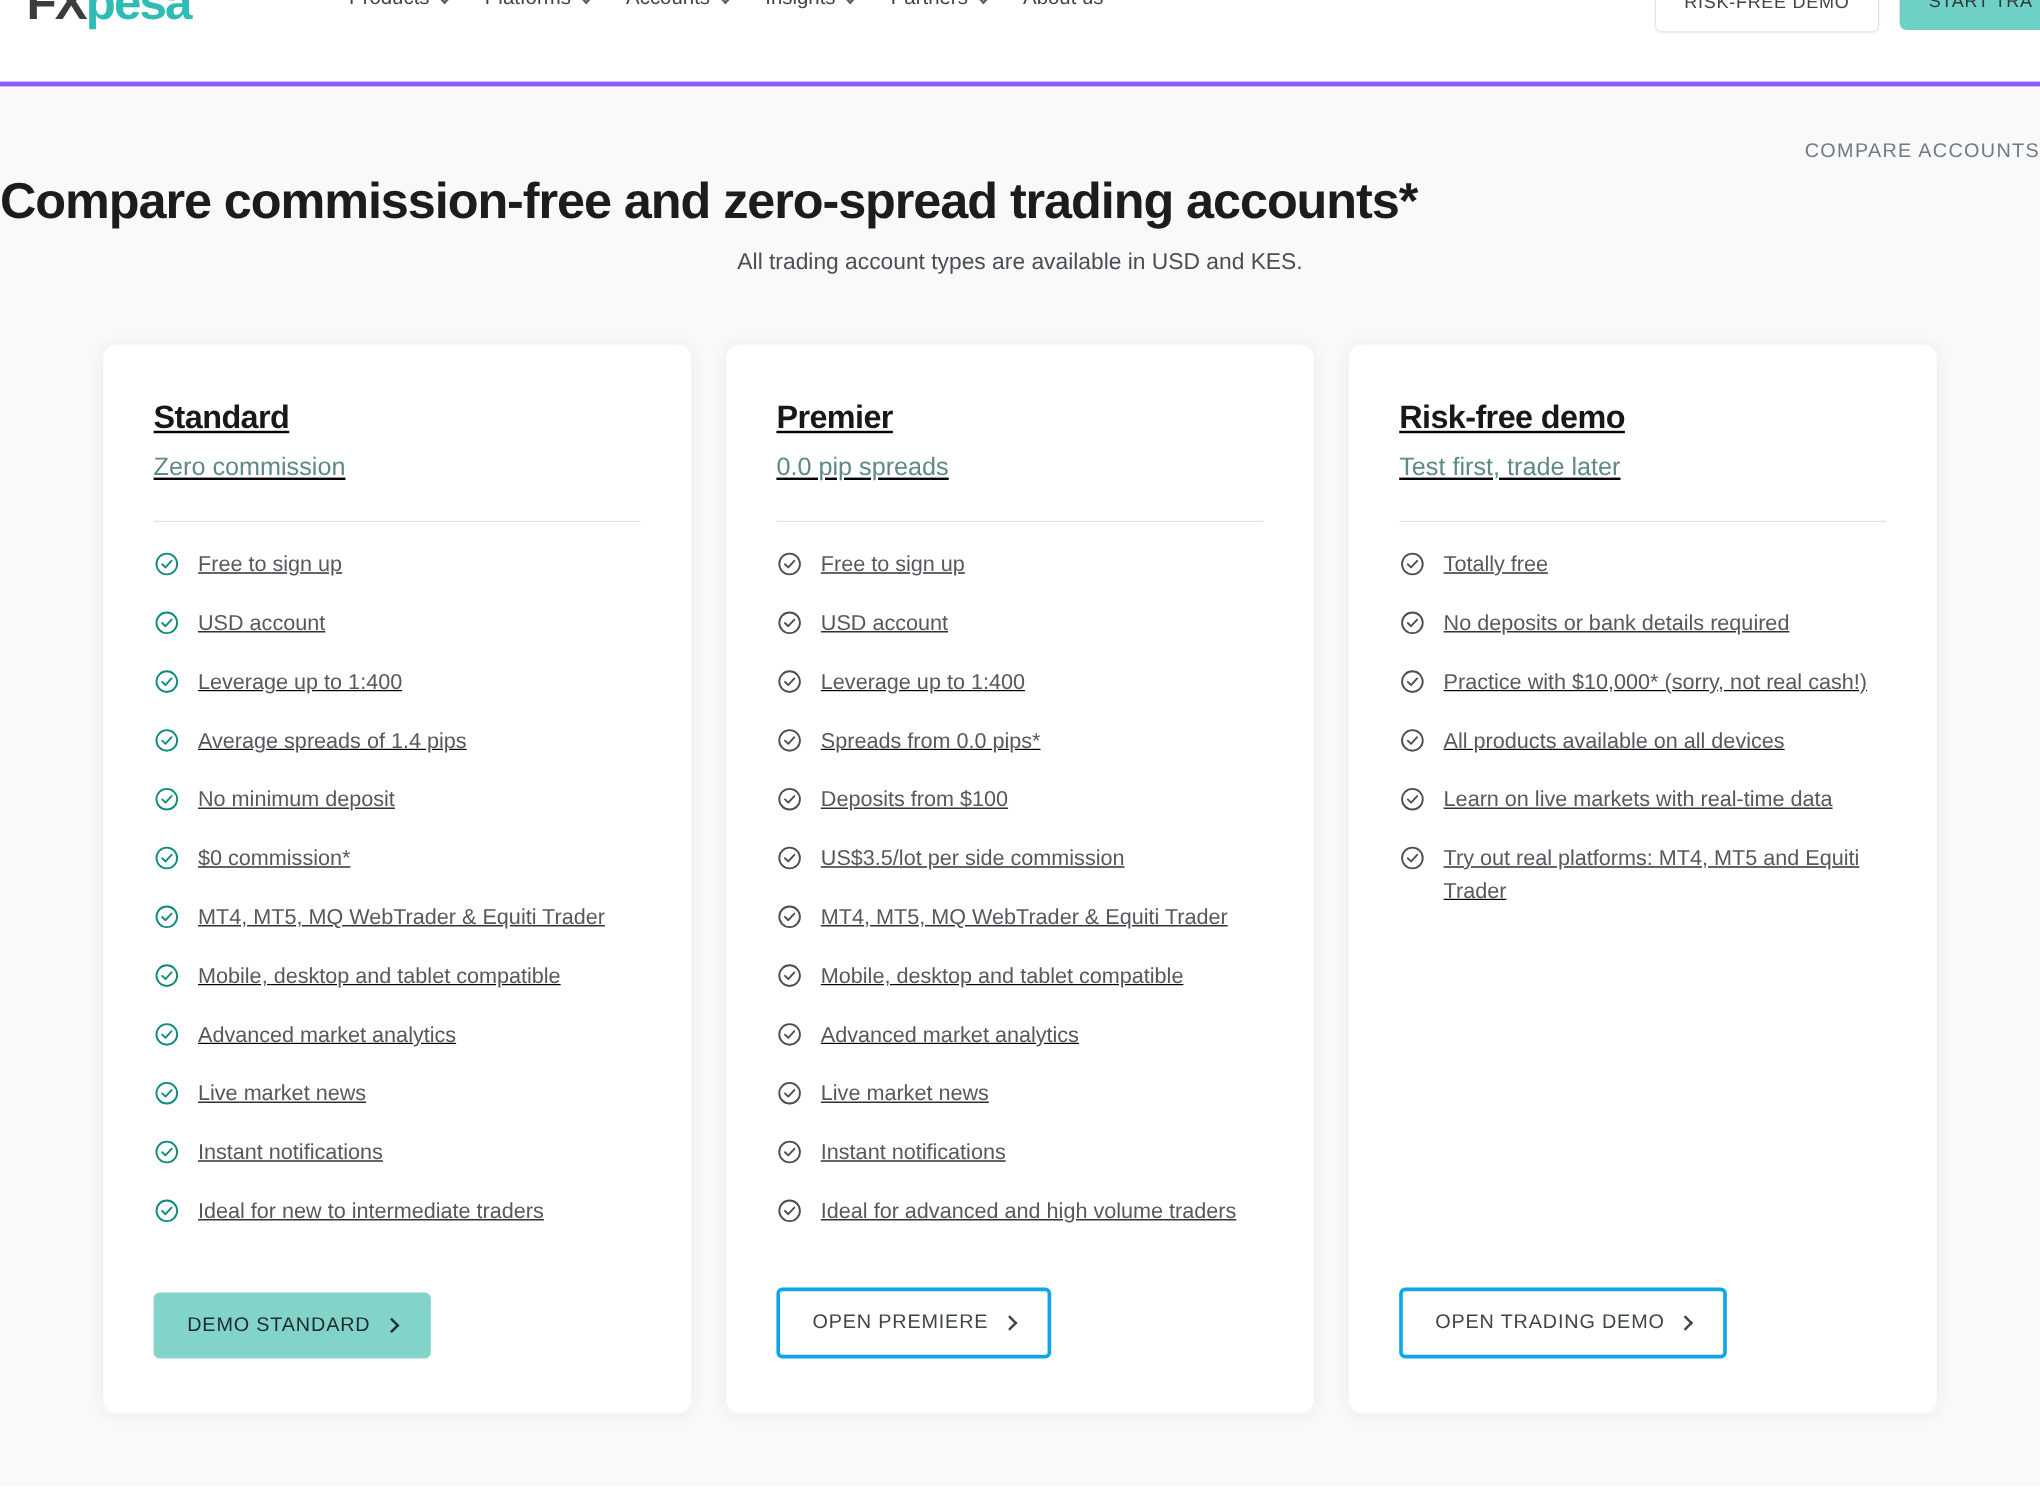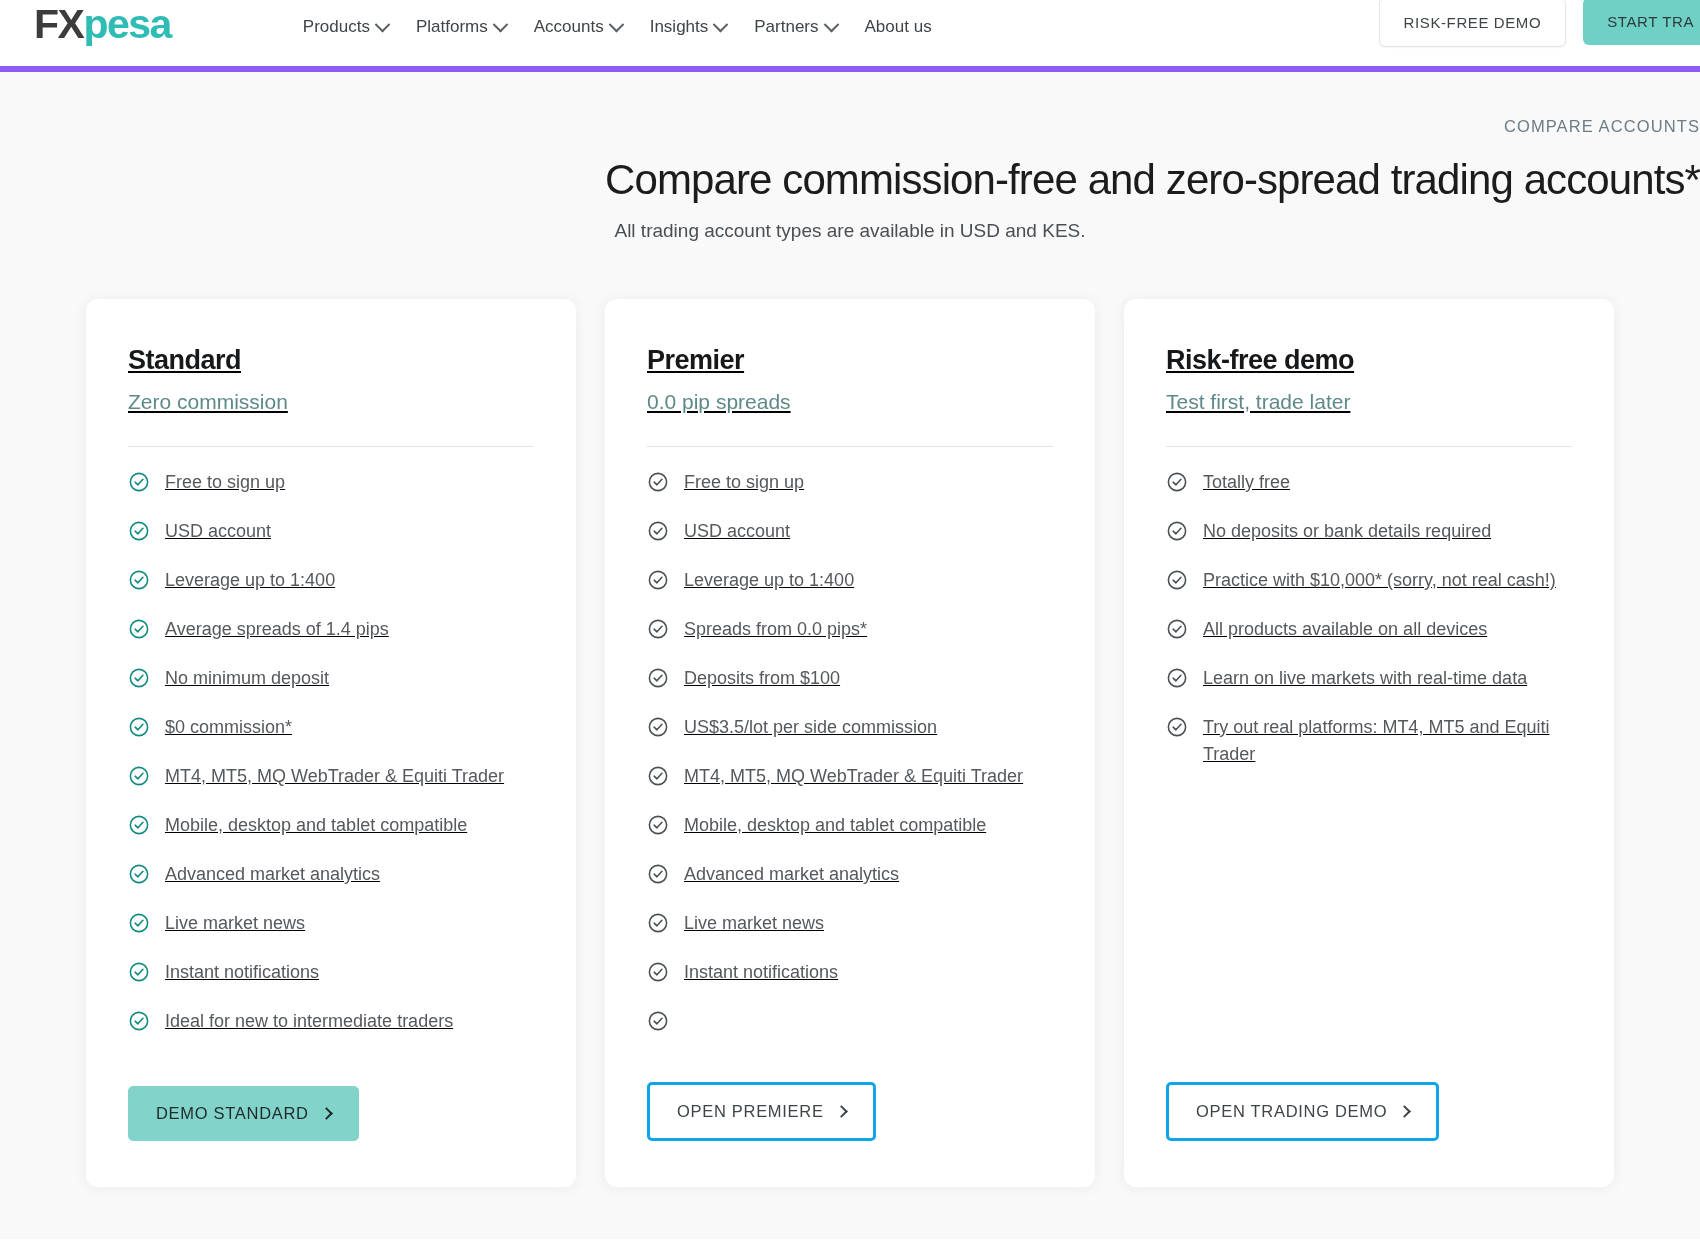--- a/index.html
+++ b/index.html
@@ -10,23 +10,23 @@
     font-family: "Liberation Sans", sans-serif;
     -webkit-font-smoothing: antialiased;
   }
 
   
   .header {
     position: relative;
     height: 72px;
     background: #ffffff;
     display: flex;
-    align-items: center;
-    padding: 0 22px 0 34px;
-    border-bottom: 6px solid #8b5cf6;
+    align-items: flex-start;
+    padding: 0 22px 0 22px;
+    border-bottom: 4px solid #8b5cf6;
   }
   .logo {
     margin-top: -18px;
     font-size: 41px;
     font-weight: 700;
     letter-spacing: -1.5px;
     line-height: 1;
     white-space: nowrap;
   }
   .logo .fx { color: #3c3c3c; }
@@ -95,24 +95,24 @@
     padding-top: 45px;
   }
 
   .eyebrow {
     text-align: right;
     font-size: 16.5px;
     letter-spacing: 1.1px;
     color: #6d7b85;
   }
   .headline {
-    text-align: right;
-    margin-top: 20px;
+    text-align: left;
+    margin-top: 8px;
     font-size: 42px;
-    font-weight: 400;
+    font-weight: 700;
     letter-spacing: -0.9px;
     color: #1c1c1c;
   }
   .subhead {
     text-align: center;
     margin-top: 16px;
     font-size: 19px;
     color: #4a4f54;
   }
 
@@ -475,20 +475,21 @@
       </span>
       <span class="feature-text">Instant notifications</span>
     </li>
     <li class="feature">
       <span class="check">
         <svg viewBox="0 0 24 24" width="22" height="22" fill="none" stroke="#4a4f53" stroke-width="1.7" stroke-linecap="round" stroke-linejoin="round">
           <circle cx="12" cy="12" r="9.4"></circle>
           <polyline points="7.8,12.2 10.8,15.1 16.3,9.1"></polyline>
         </svg>
       </span>
+      <span class="feature-text">Ideal for advanced and high volume traders</span>
     </li>
         </ul>
       <div class="card-cta">
         <button class="cta outline">
           <span>OPEN PREMIERE</span>
           <i class="arrow"></i>
         </button>
       </div>
     </div>
 

